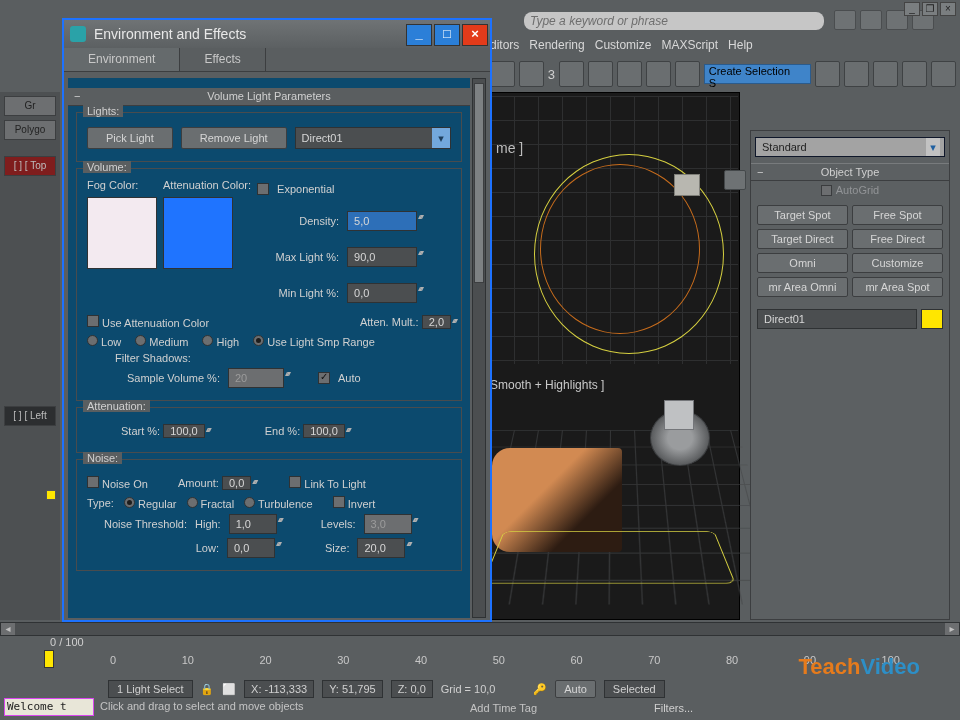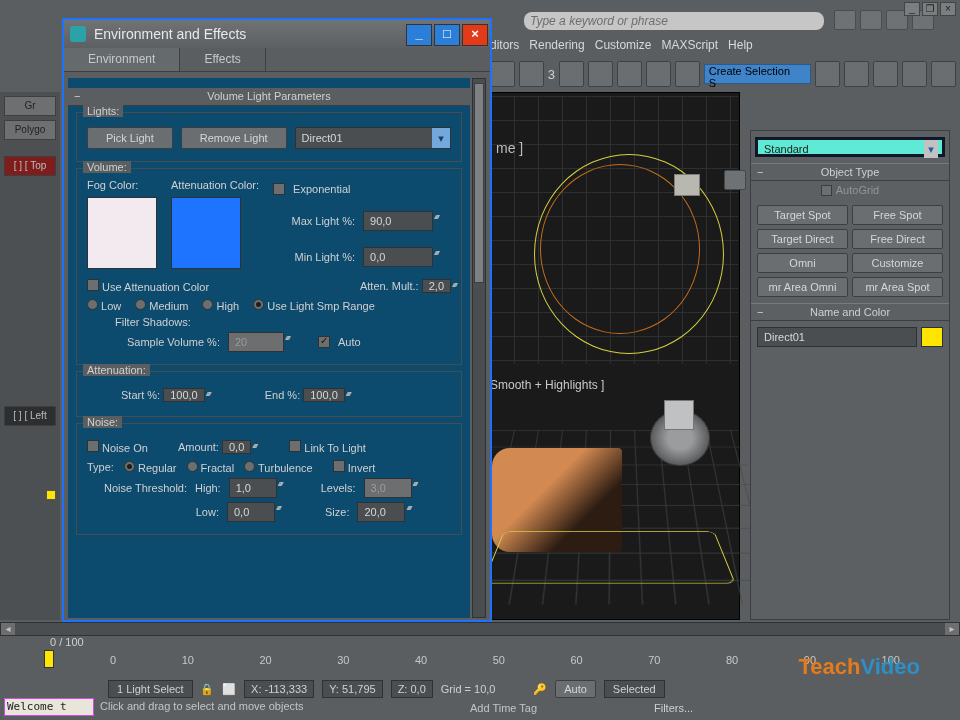--- a/index.html
+++ b/index.html
@@ -26,21 +26,21 @@
   .vp-label-top { position: absolute; top: 140px; left: 496px; color: #bdbdbd; font-size: 14px; }
   .vp-label-mid { position: absolute; top: 378px; left: 490px; color: #c9c9c9; font-size: 12px; }
 
   
   .leftstrip { position: absolute; top: 92px; left: 0; width: 60px; height: 528px; background: #4d5052; }
   .leftstrip .sq { width: 52px; height: 20px; margin: 4px; background: #6d6f71; border: 1px solid #3c3e40; font-size: 10px; text-align: center; line-height: 18px; color: #222; }
   .sel-marker { position: absolute; left: 46px; top: 490px; width: 10px; height: 10px; background: #ffe600; border: 1px solid #555; }
 
   
   .cmdpanel { position: absolute; top: 130px; right: 10px; width: 200px; height: 490px; background: #5c6062; border: 1px solid #3c3e40; }
-  .cmd-sel { background: #5eead4; margin: 6px 4px; height: 20px; border: 3px solid #0f172a; font-size: 11px; padding-left: 6px; line-height: 18px; color: #222; position: relative; }
+  .cmd-sel { background: #a3a3a3; margin: 6px 4px; height: 20px; border: 1px solid #0f172a; font-size: 11px; padding-left: 6px; line-height: 18px; color: #222; position: relative; }
   .cmd-sel::after { content: '▾'; position: absolute; right: 4px; top: 0; color: #2060a0; background: #c2c2c2; width: 14px; text-align: center; }
   .cmd-rollout-h { height: 18px; background: #5c6062; border-top: 1px solid #787b7d; border-bottom: 1px solid #3c3e40; text-align: center; font-size: 11px; line-height: 17px; color: #d0d0d0; position: relative; }
   .cmd-rollout-h::before { content: '−'; position: absolute; left: 6px; }
   .obj-grid { display: grid; grid-template-columns: 1fr 1fr; gap: 4px; padding: 6px; }
   .obj-btn { height: 20px; background: #6a6e70; border: 1px solid #3c3e40; font-size: 11px; text-align: center; line-height: 18px; color: #d6d6d6; border-radius: 2px; }
   .autogrid { display: flex; align-items: center; justify-content: center; gap: 4px; height: 18px; font-size: 11px; color: #929497; }
   .autogrid .cb { width: 11px; height: 11px; border: 1px solid #3a3c3e; background: #6c6e70; }
   .name-input { margin: 6px; display: flex; gap: 4px; align-items: center; }
   .name-input input { flex: 1; height: 20px; background: #4b4e50; border: 1px solid #2f3234; color: #d7d7d7; padding: 0 6px; font-size: 11px; }
   .name-input .sw { width: 22px; height: 20px; background: #ffe600; border: 1px solid #2f3234; }
@@ -69,21 +69,21 @@
   .spinner { width: 70px; height: 20px; background: #4b4e50; border: 1px solid #2f3234; color: #d7d7d7; padding: 0 6px; font-size: 11px; line-height: 18px; position: relative; }
   .spinner.sel { background: #2d6fb8; }
   .spinner.dis { background: #6c6e70; color: #9c9c9c; }
   .spinner::after { content: '▴▾'; position: absolute; right: -14px; top: 0; width: 12px; font-size: 8px; line-height: 9px; color: #b0b0b0; letter-spacing: -2px; }
   .lbl-r { text-align: right; display: inline-block; }
   .cb { width: 12px; height: 12px; border: 1px solid #2f3234; background: #6c6e70; display: inline-block; }
   .cb.checked::after { content: '✓'; font-size: 10px; color: #111; position: relative; top: -3px; left: 1px; }
   .radio { width: 11px; height: 11px; border-radius: 50%; border: 1px solid #2f3234; background: #6c6e70; display: inline-block; }
   .radio.checked::after { content: ''; display: block; width: 5px; height: 5px; background: #1d1d1d; border-radius: 50%; margin: 2px; }
   .cswatch { width: 70px; height: 72px; border: 1px solid #2f3234; }
-  .vols { display: flex; gap: 14px; }
+  .vols { display: flex; gap: 6px; }
   .vol-col { display: flex; flex-direction: column; gap: 6px; font-size: 11px; }
   .dlg-scroll { position: absolute; top: 58px; bottom: 2px; right: 4px; width: 14px; background: #4b4e50; border: 1px solid #2f3234; }
   .dlg-scroll .thumb { position: absolute; top: 4px; left: 1px; right: 1px; height: 200px; background: #7d8183; border: 1px solid #3c3e40; }
 
   
   .timeline { position: absolute; top: 622px; left: 0; right: 0; height: 94px; background: #5a5e60; }
   .tl-scroll { height: 14px; background: #4b4e50; border: 1px solid #2f3234; display: flex; }
   .tl-scroll .arrow { width: 14px; text-align: center; font-size: 10px; line-height: 12px; color: #c0c0c0; background: #6c6e70; }
   .tl-frames { position: absolute; left: 50px; top: 14px; color: #d0d0d0; font-size: 11px; }
   .tl-ticks { position: absolute; top: 32px; left: 0; right: 0; height: 20px; display: flex; justify-content: space-between; padding: 0 60px 0 110px; font-size: 11px; color: #c8c8c8; }
@@ -202,21 +202,20 @@
   <div class="obj-grid">
     <div class="obj-btn">Target Spot</div>
     <div class="obj-btn">Free Spot</div>
     <div class="obj-btn">Target Direct</div>
     <div class="obj-btn">Free Direct</div>
     <div class="obj-btn">Omni</div>
     <div class="obj-btn">Customize</div>
     <div class="obj-btn">mr Area Omni</div>
     <div class="obj-btn">mr Area Spot</div>
   </div>
-  <div class="cmd-rollout-h">Name and Color</div>
   <div class="name-input">
     <input value="Direct01" style="">
     <div class="sw"></div>
   </div>
 </div>
 
 <div class="dialog">
   <div class="dlg-title">
     <span class="ico"></span>
     <span>Environment and Effects</span>
@@ -256,20 +255,24 @@
         <div class="vol-col">
           <span>Attenuation Color:</span>
           <div class="cswatch" style="background:#1f74ff"></div>
         </div>
         <div class="vol-col" style="flex:1;gap:8px;">
           <div class="row">
               <span class="cb"></span>
               <span>Exponential</span>
             </div>
           <div class="row">
+              <span class="lbl-r" style="width:82px;">Density:</span>
+              <div class="spinner sel">5,0</div>
+            </div>
+          <div class="row">
               <span class="lbl-r" style="width:82px;">Max Light %:</span>
               <div class="spinner">90,0</div>
             </div>
           <div class="row">
               <span class="lbl-r" style="width:82px;">Min Light %:</span>
               <div class="spinner">0,0</div>
             </div>
         </div>
       </div>
       <div class="row" style="margin-top:6px;justify-content:space-between;">

